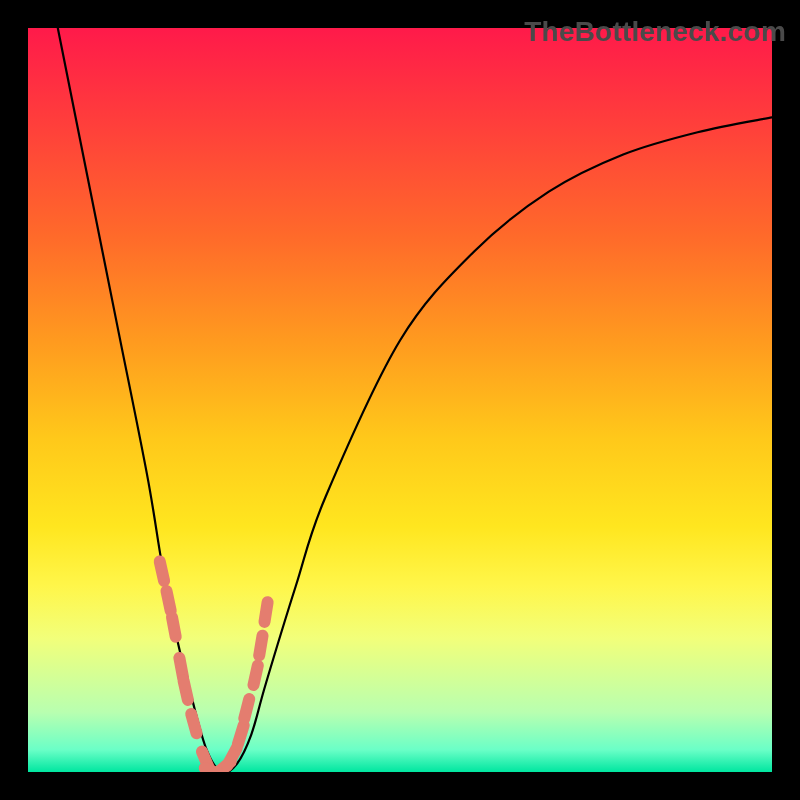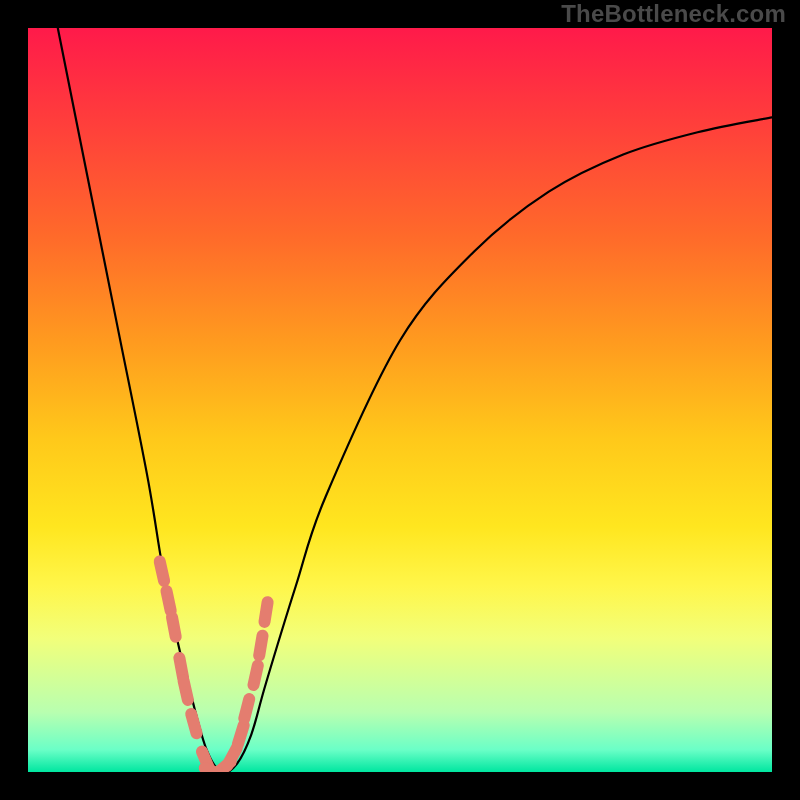--- a/index.html
+++ b/index.html
@@ -36,23 +36,23 @@
       #ffc81a 55%,
       #ffe61f 67%,
       #fff64a 75%,
       #f2ff7a 82%,
       #b8ffb0 92%,
       #6bffc7 97%,
       #00e6a0 100%);
   }
   .watermark {
     position: absolute;
-    top: 0;
+    top: 16px;
     right: 14px;
-    font-size: 24px;
+    font-size: 28px;
     font-weight: 600;
     color: #4a4a4a;
     letter-spacing: 0.2px;
     user-select: none;
   }
   svg.curve-layer {
     position: absolute;
     left: 0; top: 0;
     width: 100%; height: 100%;
   }

